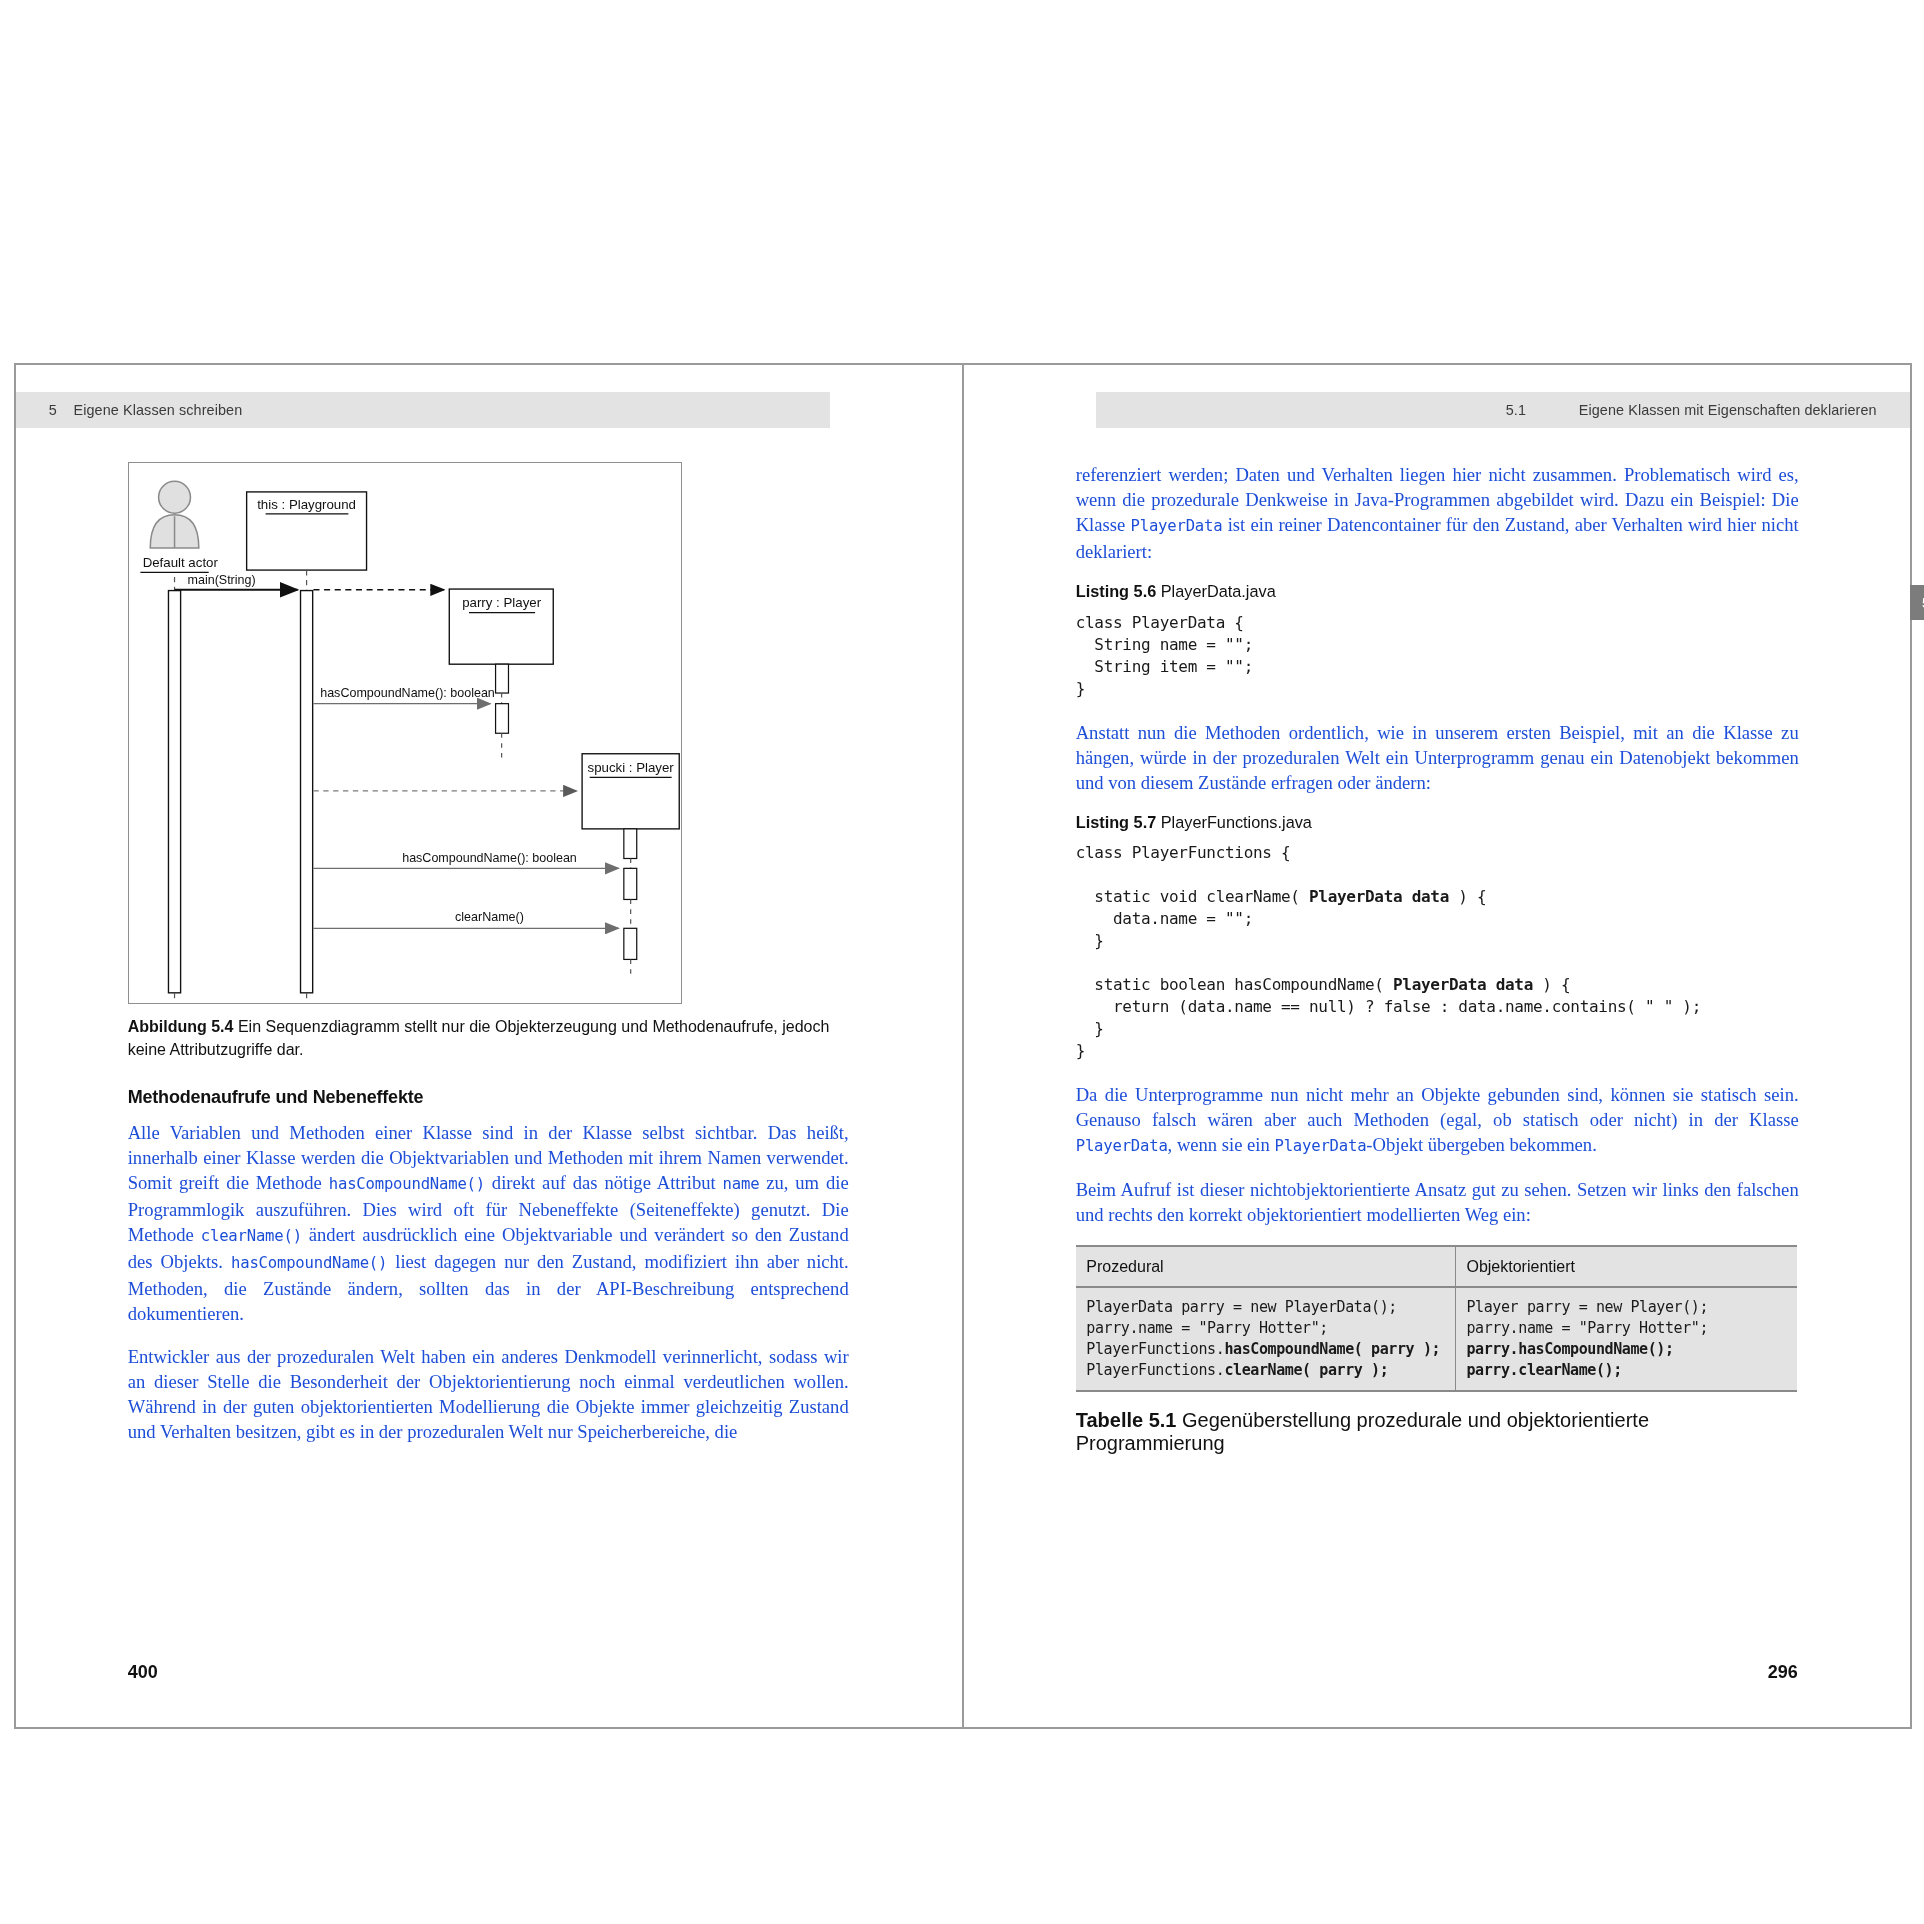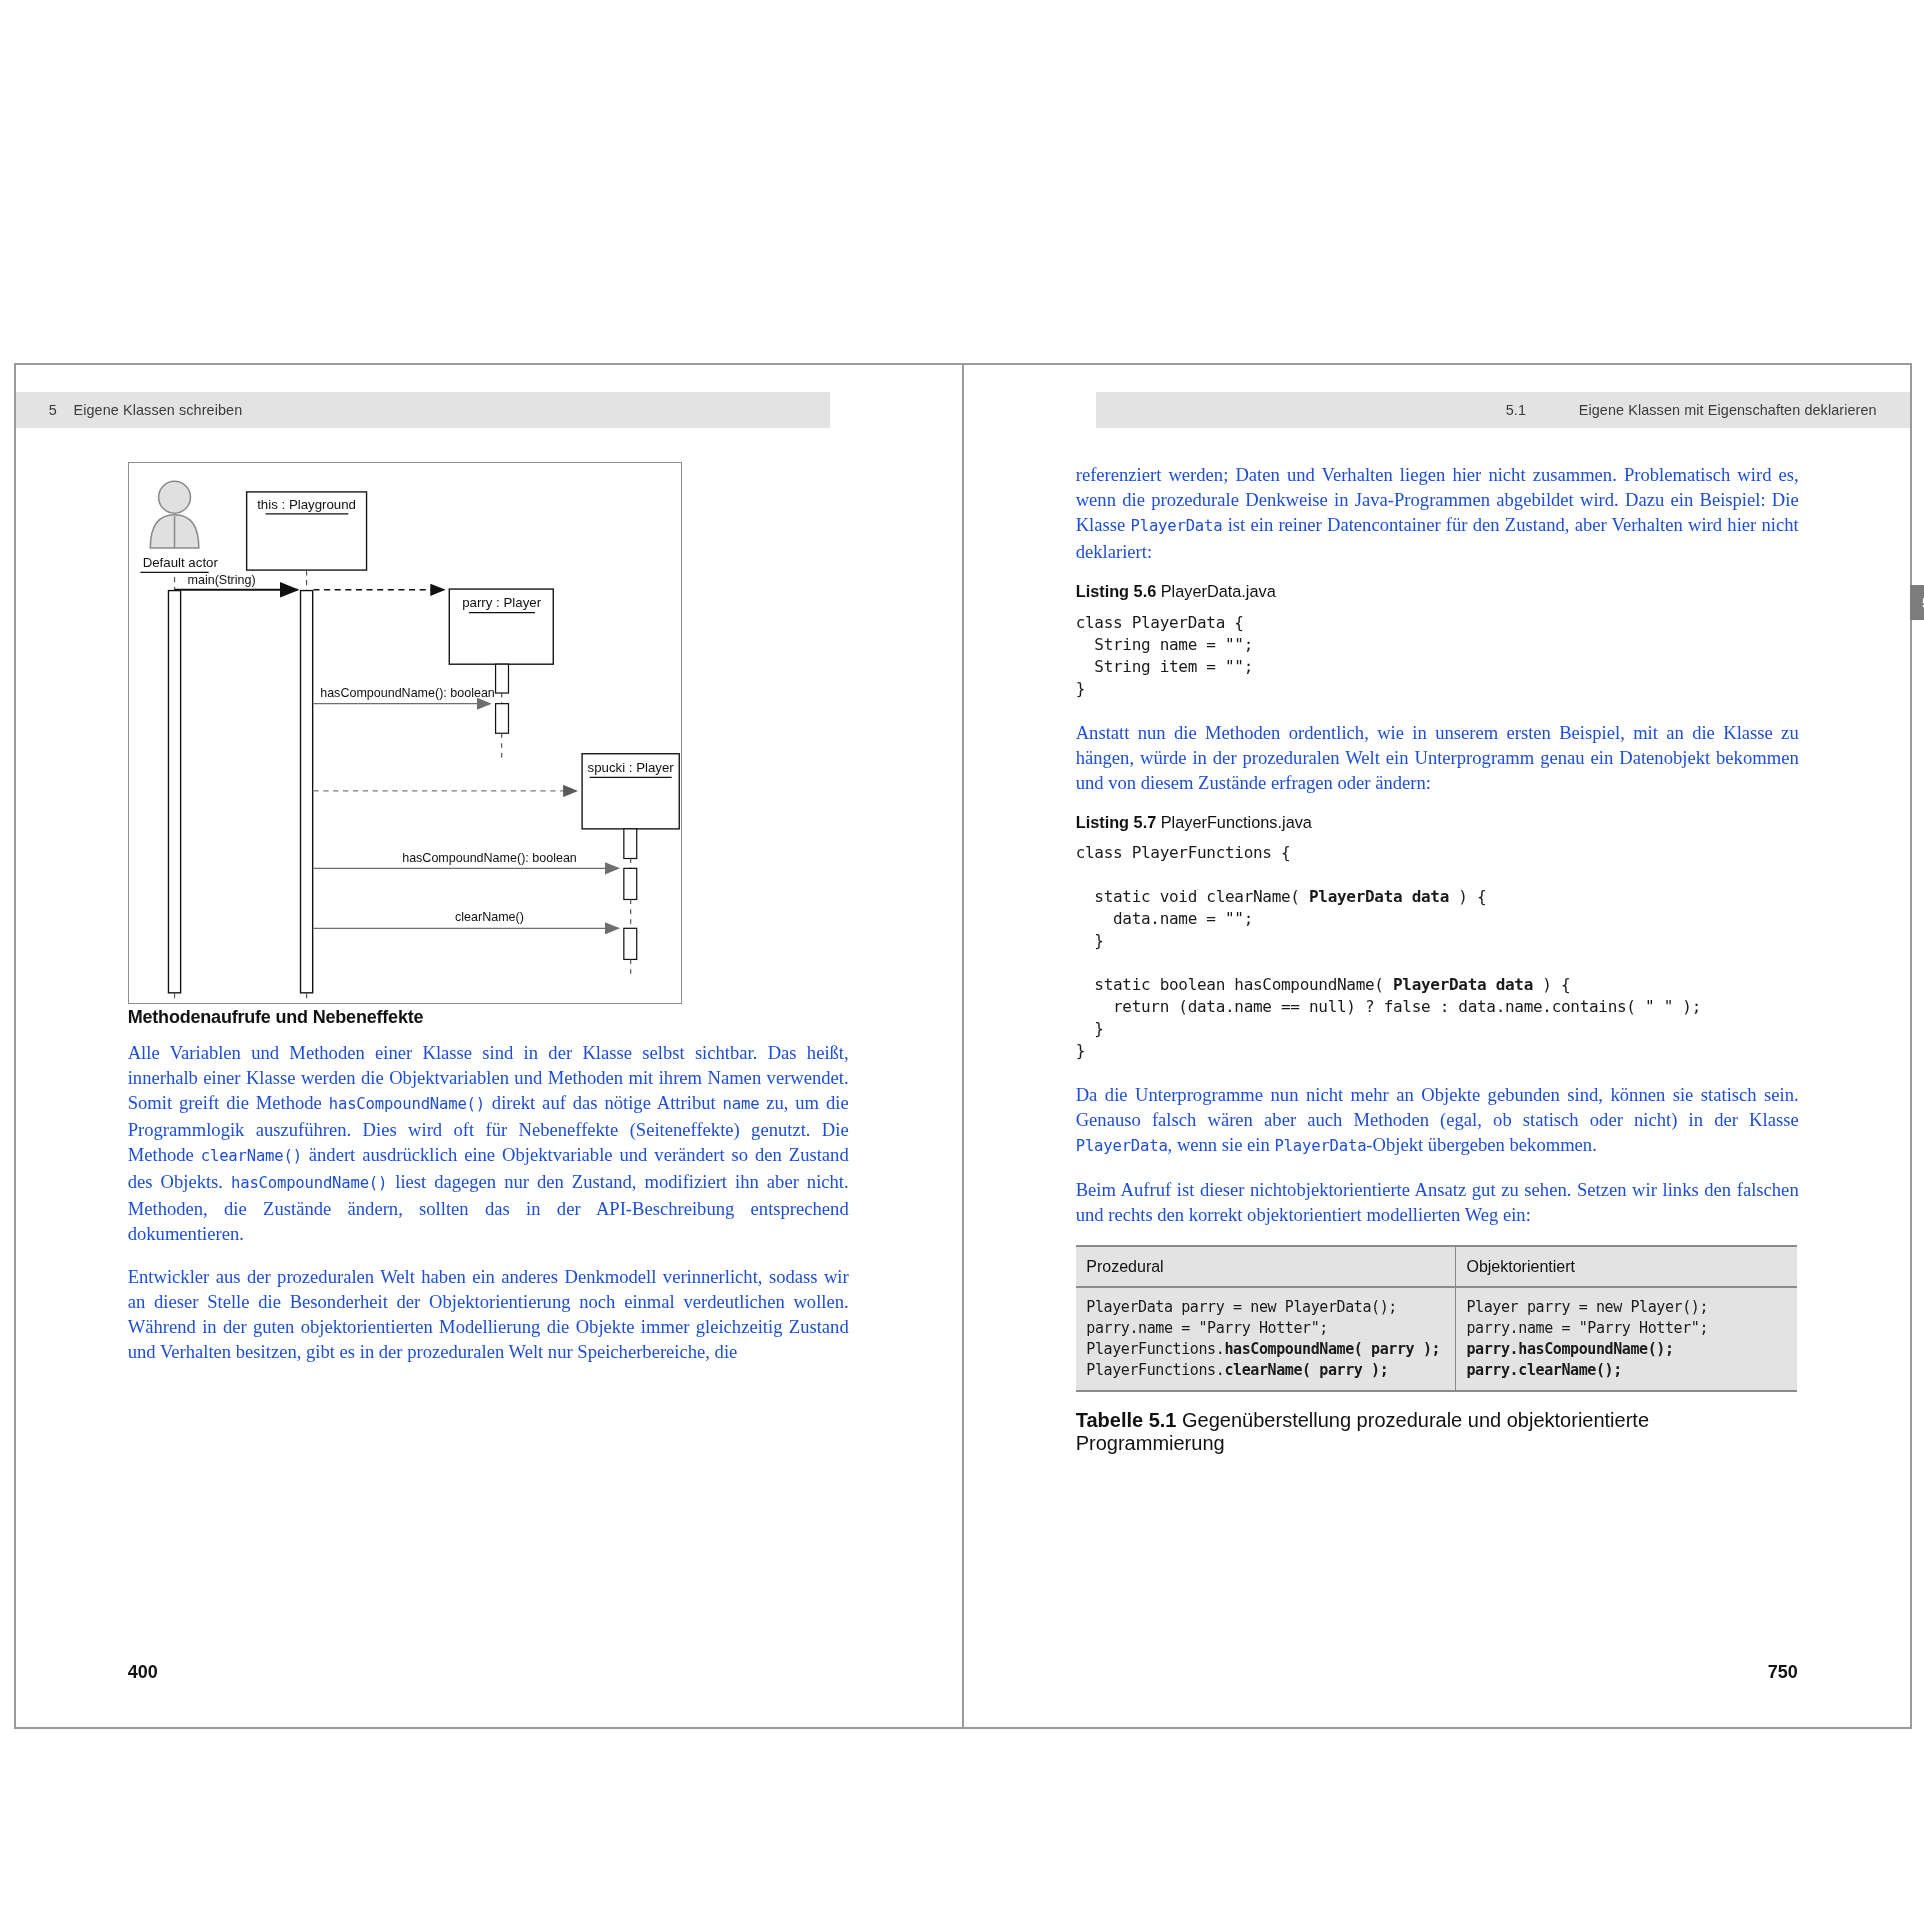--- a/index.html
+++ b/index.html
@@ -274,20 +274,24 @@
           <line x1="661" y1="654" x2="661" y2="676" stroke="#555" stroke-width="1.6" stroke-dasharray="6,7"></line>
 
           <text class="sd-msg" x="475" y="525" text-anchor="middle">hasCompoundName(): boolean</text>
           <line x1="243" y1="534" x2="645" y2="534" stroke="#6e6e6e" stroke-width="1.8" marker-end="url(#arrGray)"></line>
 
           <text class="sd-msg" x="475" y="604" text-anchor="middle">clearName()</text>
           <line x1="243" y1="613" x2="645" y2="613" stroke="#6e6e6e" stroke-width="1.8" marker-end="url(#arrGray)"></line>
         </svg>
       </div>
 
+      <div class="caption">
+        <b>Abbildung 5.4</b>
+        <span>Ein Sequenzdiagramm stellt nur die Objekterzeugung und Methodenaufrufe, jedoch keine Attributzugriffe dar.</span>
+      </div>
 
       <h4 class="sub">Methodenaufrufe und Nebeneffekte</h4>
       <p class="body"><span>Alle Variablen und Methoden einer Klasse sind in der Klasse selbst sichtbar. Das heißt, innerhalb einer Klasse werden die Objektvariablen und Methoden mit ihrem Namen verwendet. Somit greift die Methode </span><span class="mono">hasCompoundName()</span><span> direkt auf das nötige Attribut </span><span class="mono">name</span><span> zu, um die Programmlogik auszuführen. Dies wird oft für Nebeneffekte (Seiteneffekte) genutzt. Die Methode </span><span class="mono">clearName()</span><span> ändert ausdrücklich eine Objektvariable und verändert so den Zustand des Objekts. </span><span class="mono">hasCompoundName()</span><span> liest dagegen nur den Zustand, modifiziert ihn aber nicht. Methoden, die Zustände ändern, sollten das in der API-Beschreibung entsprechend dokumentieren.</span></p>
 
       <p class="body">Entwickler aus der prozeduralen Welt haben ein anderes Denkmodell verinnerlicht, sodass wir an dieser Stelle die Besonderheit der Objektorientierung noch einmal verdeutlichen wollen. Während in der guten objektorientierten Modellierung die Objekte immer gleichzeitig Zustand und Verhalten besitzen, gibt es in der prozeduralen Welt nur Speicherbereiche, die</p>
     </div>
 
     <div class="pagenum pagenum-left">400</div>
   </div>
 
@@ -358,16 +362,16 @@
           </tr>
         </tbody>
       </table>
 
       <div class="table-caption">
         <b>Tabelle 5.1</b>
         <span>Gegenüberstellung prozedurale und objektorientierte Programmierung</span>
       </div>
     </div>
 
-    <div class="pagenum pagenum-right">750</div>
+    <div class="pagenum pagenum-right">296</div>
   </div>
 </div>
 
 
 </body></html>

